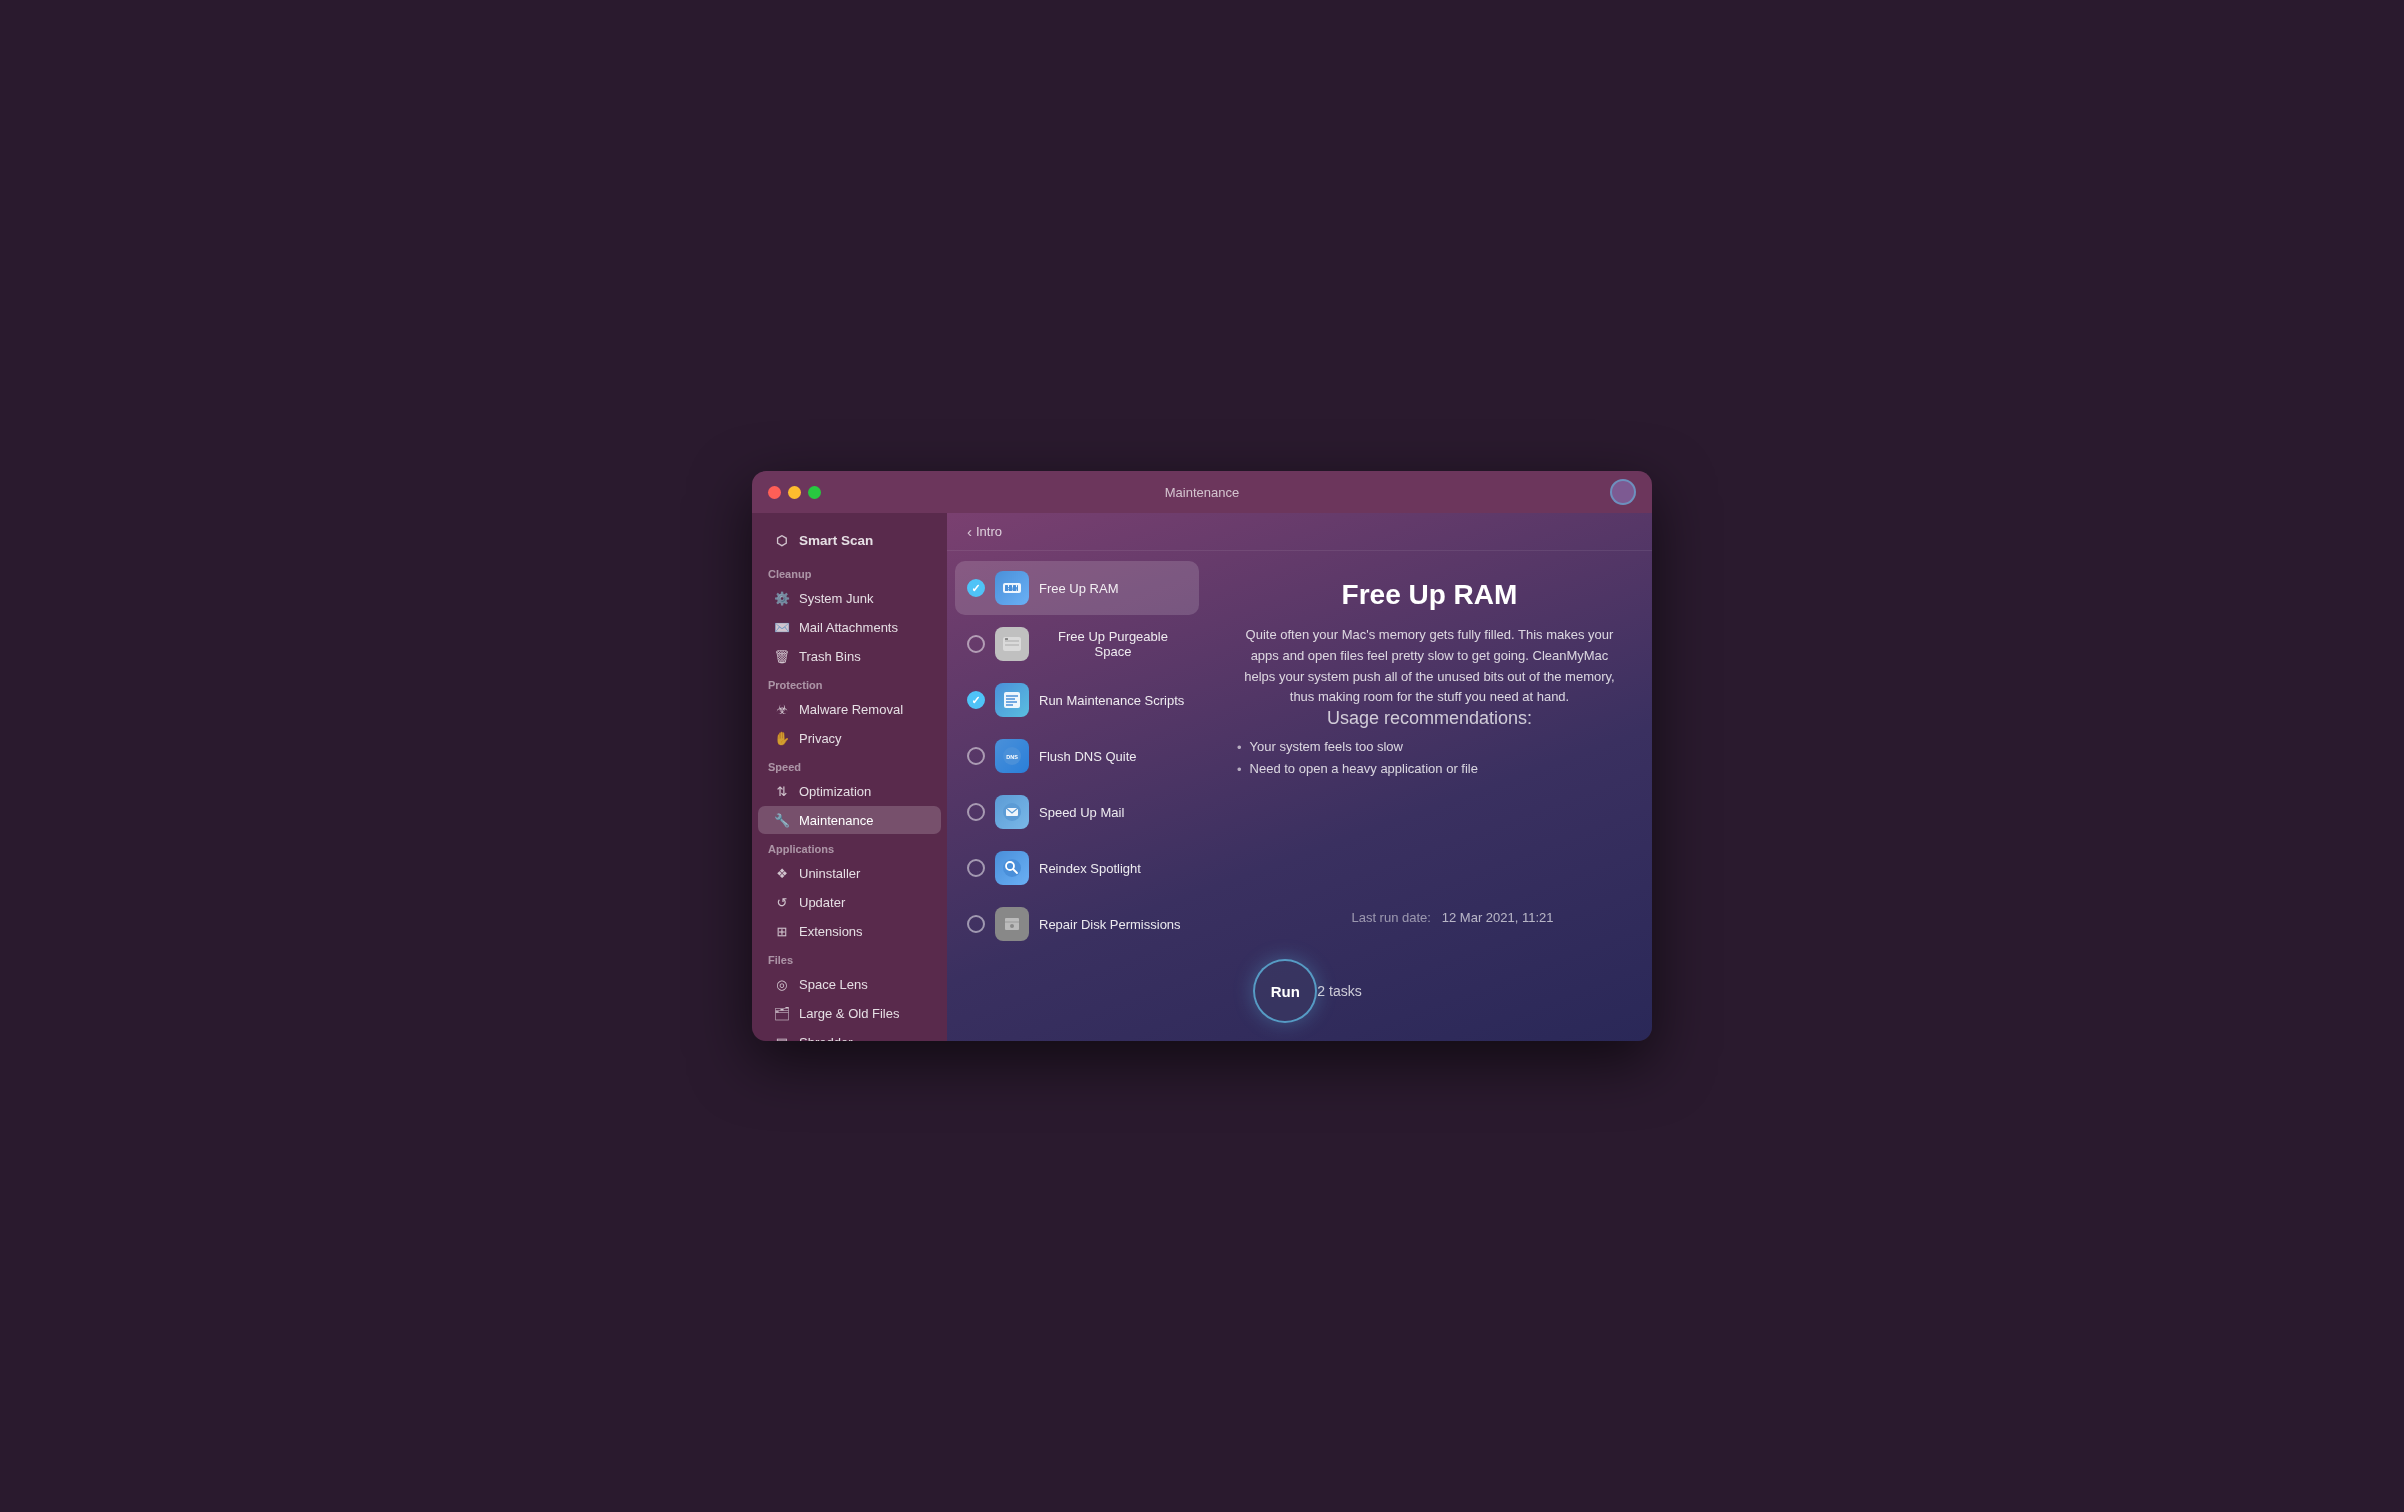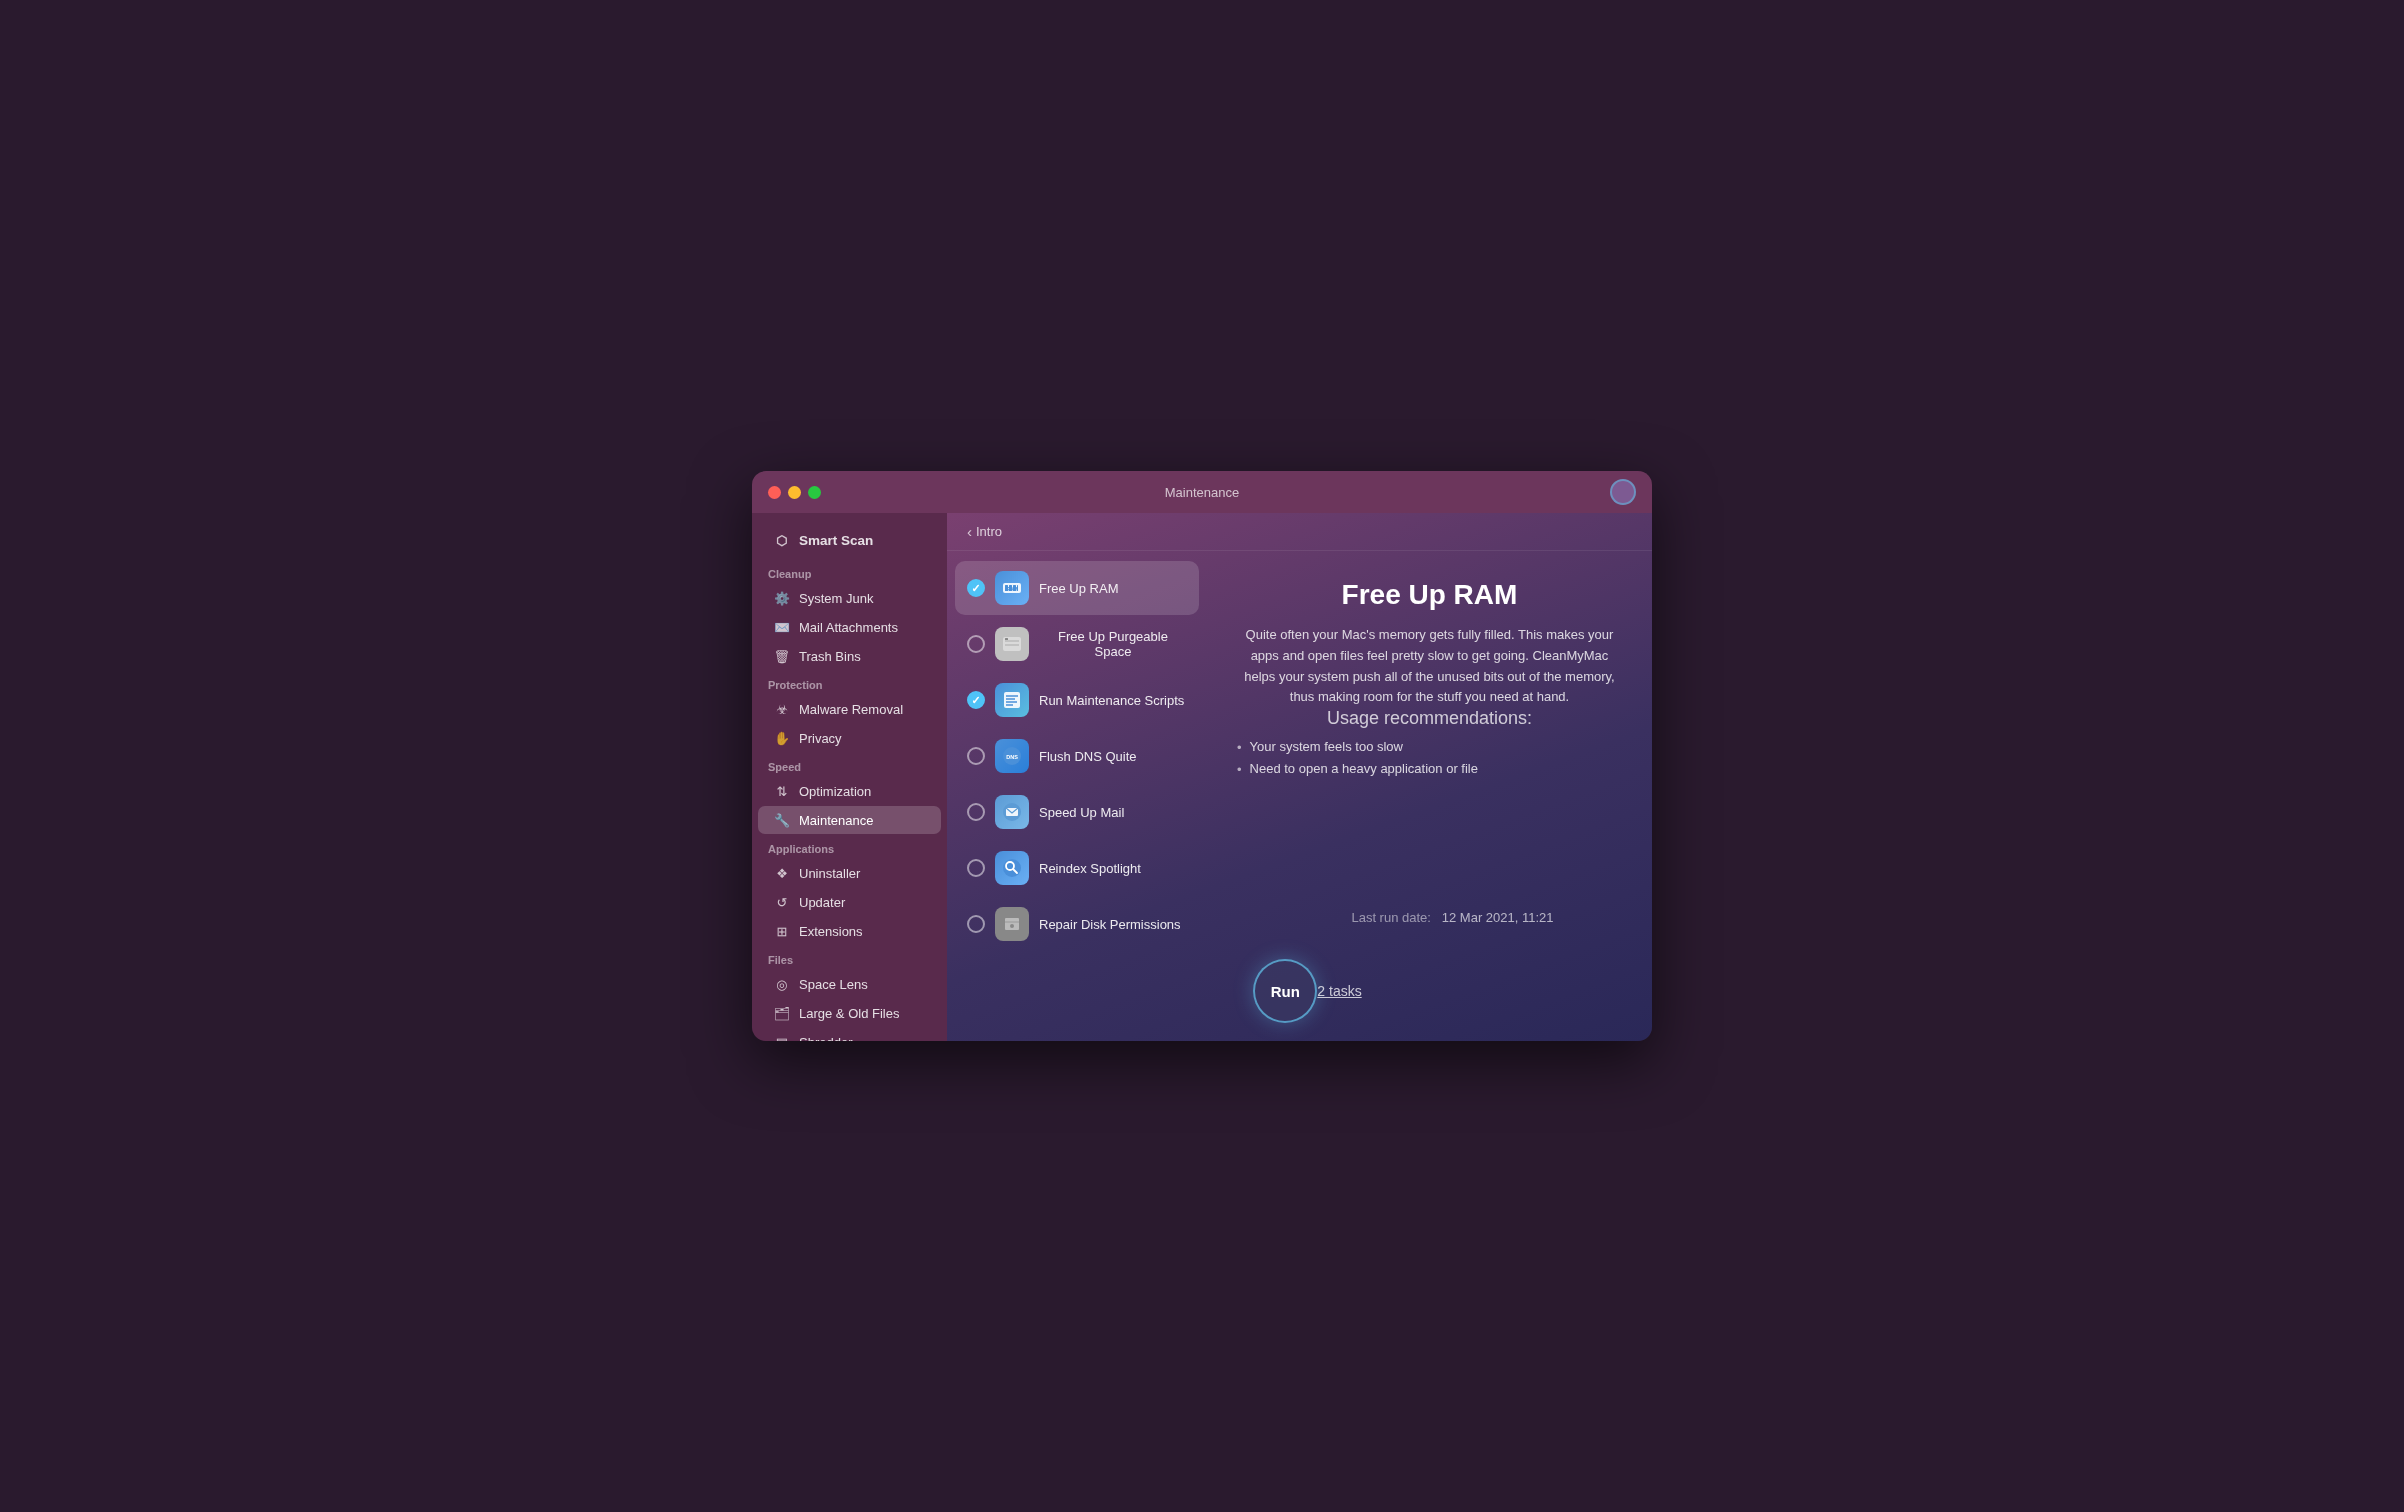--- a/index.html
+++ b/index.html
@@ -286,21 +286,20 @@
       font-weight: 600;
       cursor: pointer;
       display: flex;
       align-items: center;
       justify-content: center;
       box-shadow: 0 0 20px rgba(100,200,240,0.3);
     }
     .tasks-count {
       color: rgba(255,255,255,0.75);
       font-size: 14px;
-      text-decoration: underline;
     }
   </style>
 </head>
 <body>
 
 <div class="window">
 
   <div class="titlebar">
     <div class="traffic-lights">
       <div class="tl tl-close"></div>

